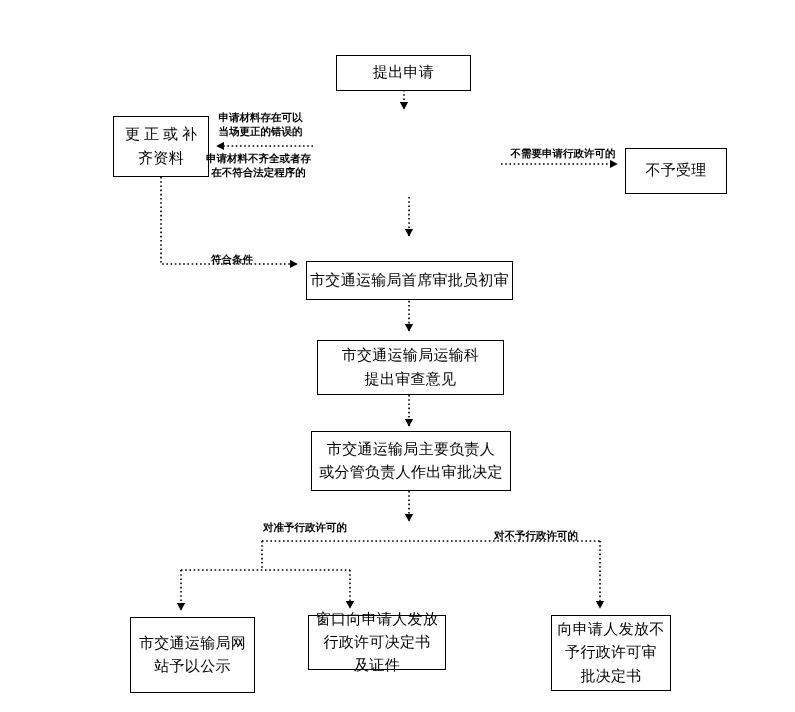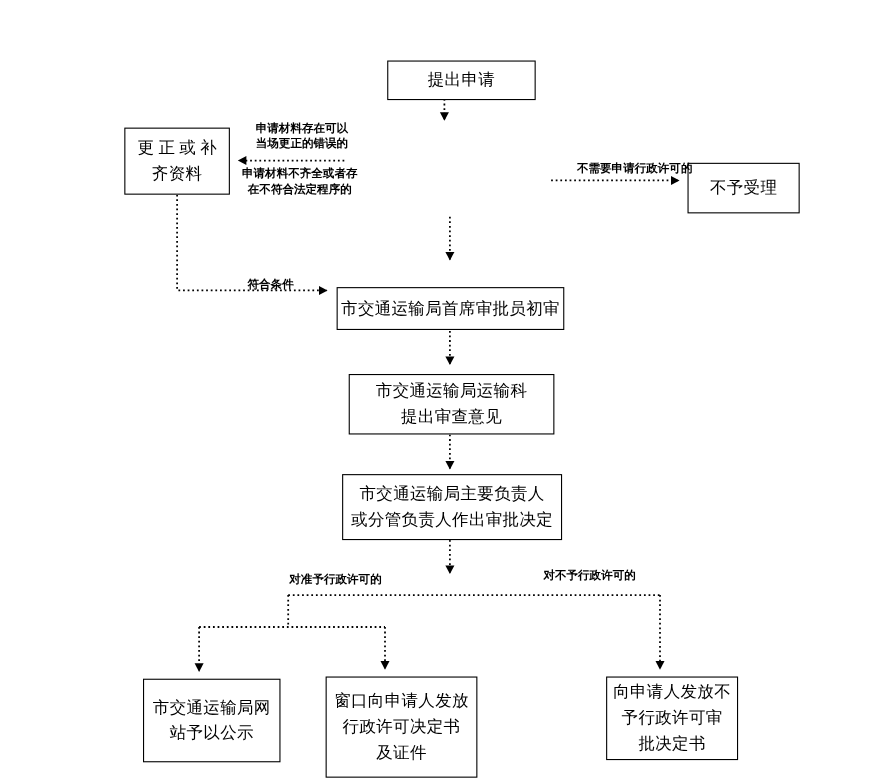--- a/index.html
+++ b/index.html
@@ -61,21 +61,21 @@
     z-index: 4;
     letter-spacing: 0px;
   }
   .edge-label.stack {
     text-align: center;
   }
   .edge-label .ln {
     display: block;
   }
   .edge-label.align-left  { text-align: left; }
-  .edge-label.align-center{ text-align: center; margin-left: 14px; }
+  .edge-label.align-center{ text-align: center; }
 </style>
 </head>
 <body>
 
 <div id="flowchart">
 
   <svg class="svg-layer" viewBox="0 0 795 712" xmlns="http://www.w3.org/2000/svg">
     <defs>
       <marker id="arrowDown" markerWidth="9" markerHeight="9" refX="4.5" refY="7.6" orient="0" markerUnits="userSpaceOnUse">
         <path d="M0.4,0.6 L8.6,0.6 L4.5,8.4 Z" fill="#000000"></path>
@@ -110,21 +110,21 @@
 
       <path d="M600,541 L600,608" marker-end="url(#arrowDown)"></path>
 
       <path d="M262,541 L262,570"></path>
       <path d="M181,570 L350,570"></path>
       <path d="M181,570 L181,610" marker-end="url(#arrowDown)"></path>
       <path d="M350,570 L350,608" marker-end="url(#arrowDown)"></path>
     </g>
   </svg>
 
-  <div class="node" style="left:352px; top:55px; width:135px; height:36px;text-align:right;">
+  <div class="node" style="left:336px; top:55px; width:135px; height:36px;text-align:right;">
     <span class="ln">提出申请</span>
   </div>
 
 
   <div class="node spaced" style="left:113px; top:116px; width:96px; height:61px;">
     <span class="ln s1">更正或补</span>
     <span class="ln">齐资料</span>
   </div>
 
   <div class="node" style="left:625px; top:148px; width:102px; height:46px;">
@@ -143,21 +143,21 @@
   <div class="node" style="left:311px; top:431px; width:200px; height:60px;">
     <span class="ln">市交通运输局主要负责人</span>
     <span class="ln">或分管负责人作出审批决定</span>
   </div>
 
   <div class="node" style="left:130px; top:617px; width:125px; height:76px;">
     <span class="ln">市交通运输局网</span>
     <span class="ln">站予以公示</span>
   </div>
 
-  <div class="node" style="left:296px; top:615px; width:138px; height:92px;">
+  <div class="node" style="left:308px; top:615px; width:138px; height:55px;">
     <span class="ln">窗口向申请人发放</span>
     <span class="ln">行政许可决定书</span>
     <span class="ln">及证件</span>
   </div>
 
   <div class="node" style="left:551px; top:615px; width:120px; height:76px;">
     <span class="ln">向申请人发放不</span>
     <span class="ln">予行政许可审</span>
     <span class="ln">批决定书</span>
   </div>
@@ -177,17 +177,17 @@
   </div>
 
   <div class="edge-label align-center" style="left:202px; top:252px; width:60px;">
     <span class="ln">符合条件</span>
   </div>
 
   <div class="edge-label align-left" style="left:263px; top:520px; width:130px;">
     <span class="ln">对准予行政许可的</span>
   </div>
 
-  <div class="edge-label align-left" style="left:494px; top:516px; width:130px;">
+  <div class="edge-label align-left" style="left:494px; top:528px; width:130px;">
     <span class="ln">对不予行政许可的</span>
   </div>
 
 </div>
 
 </body></html>

